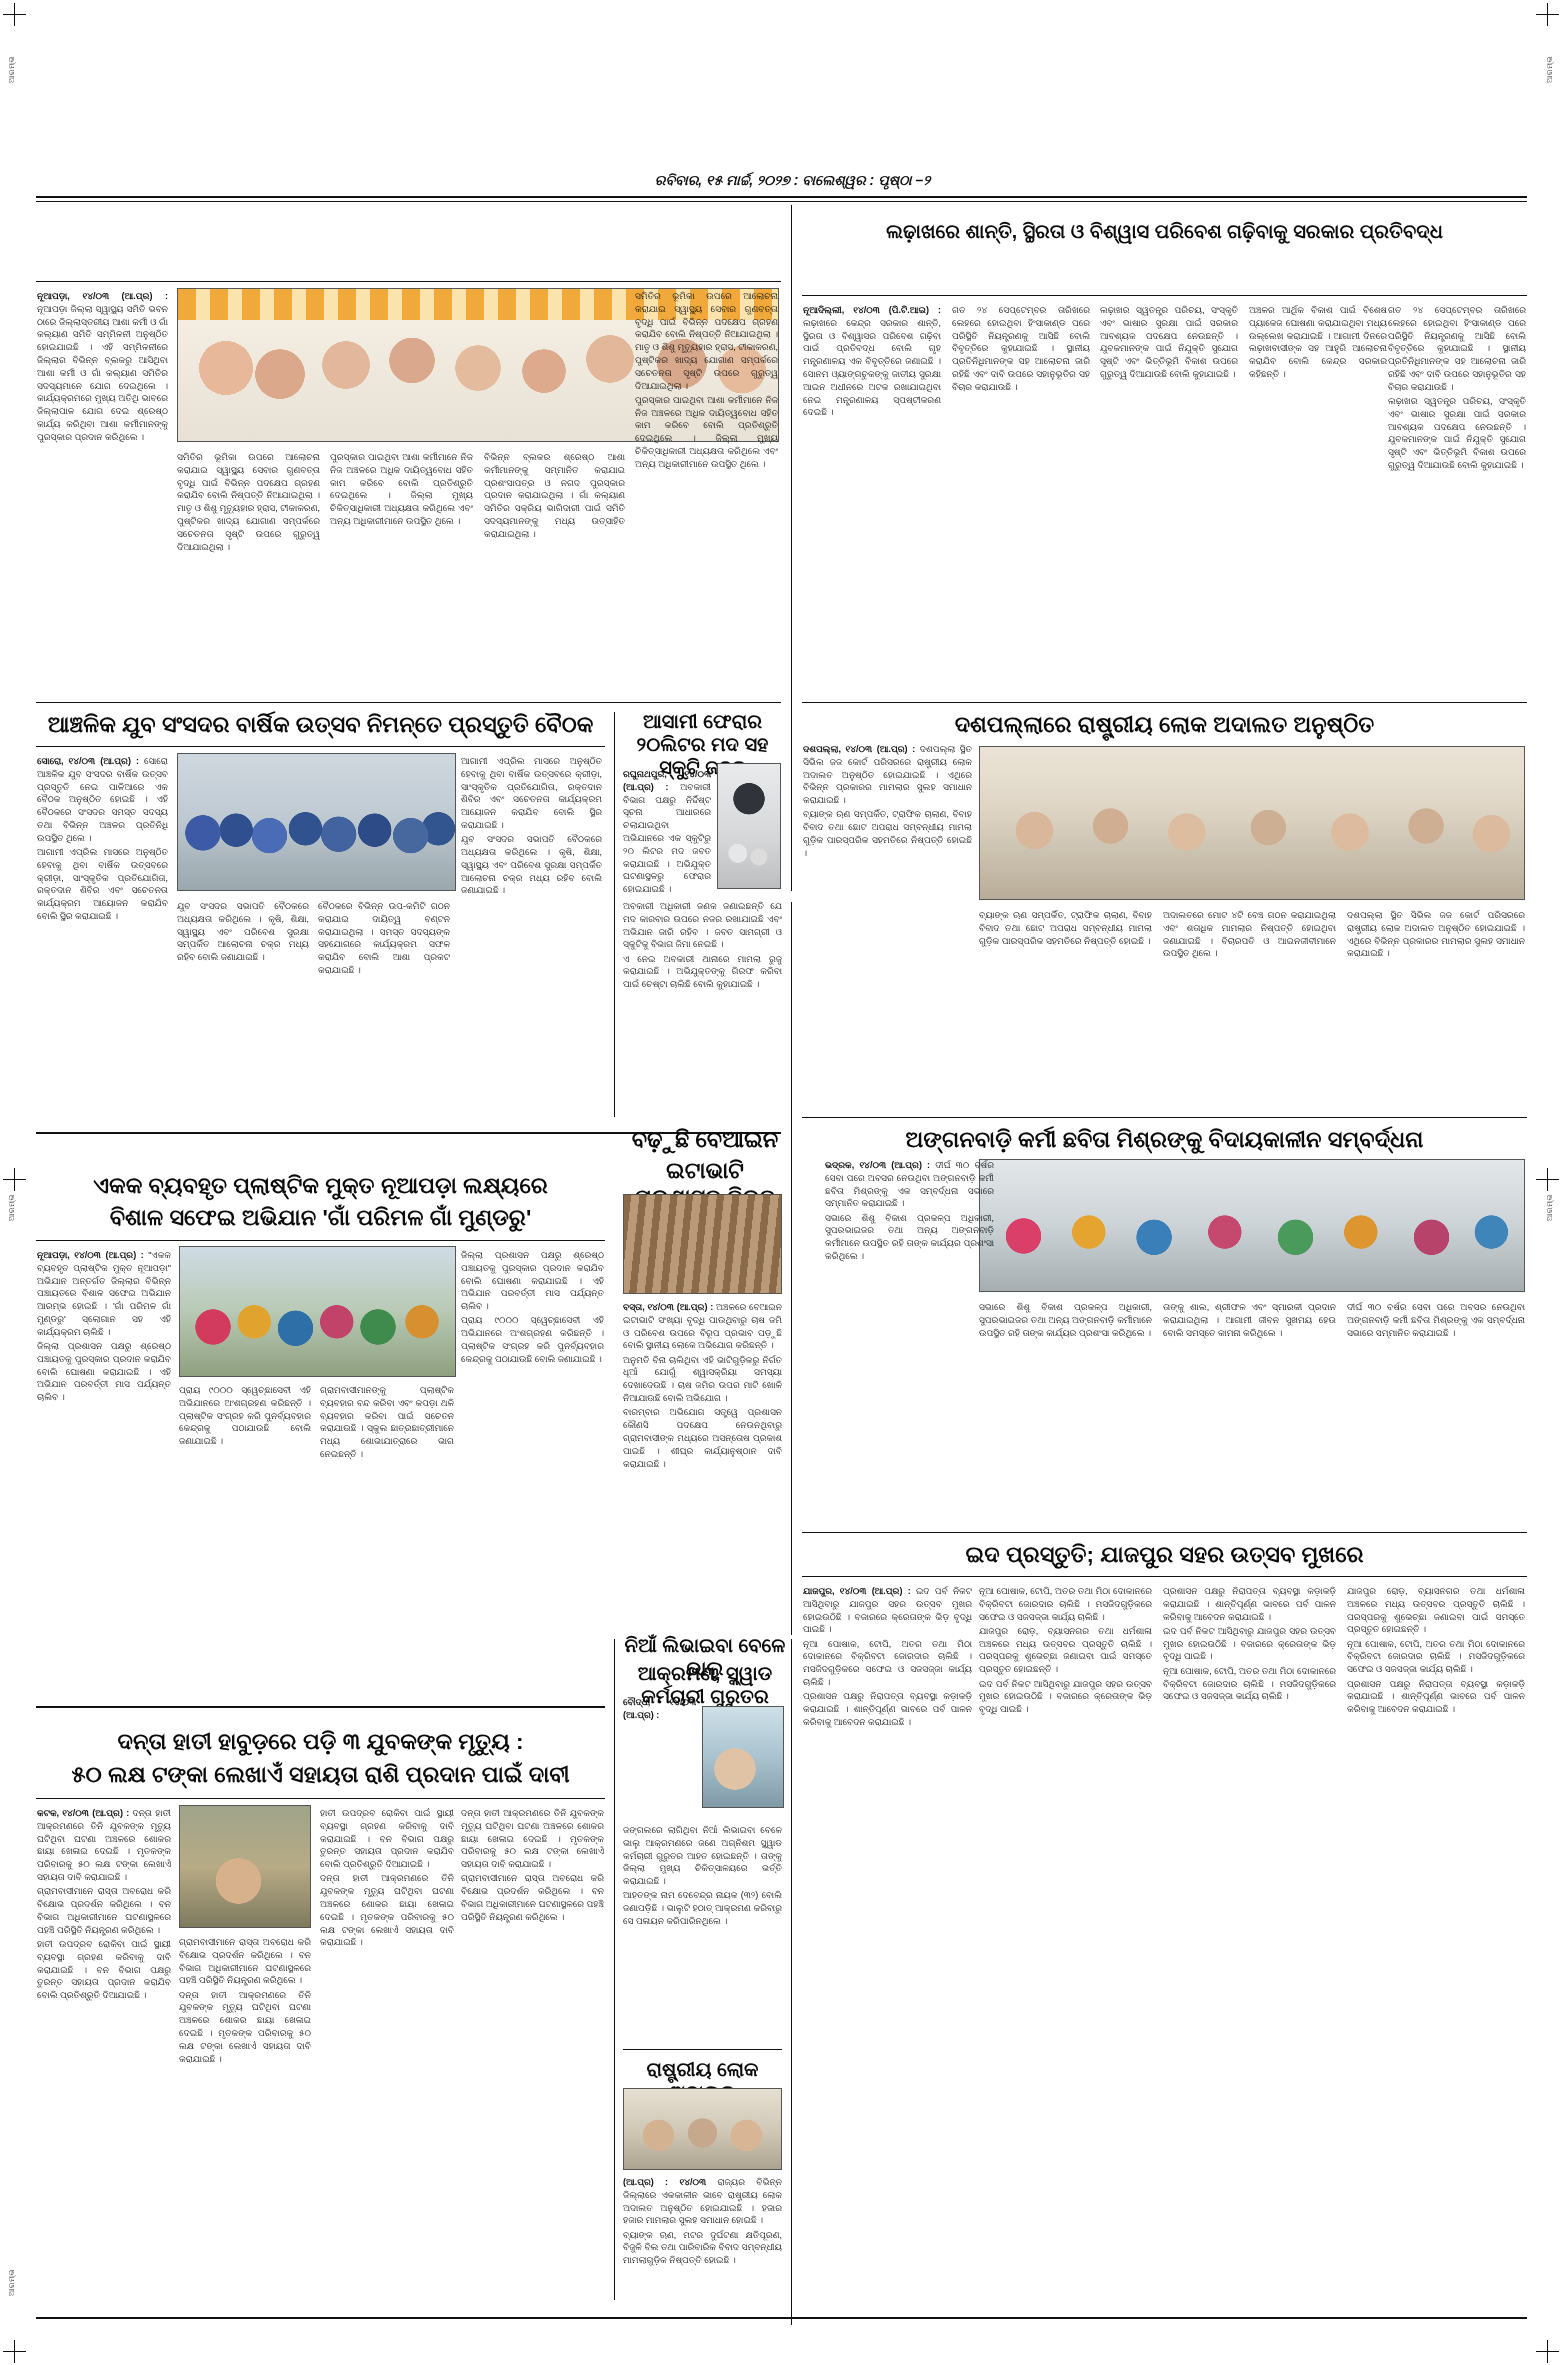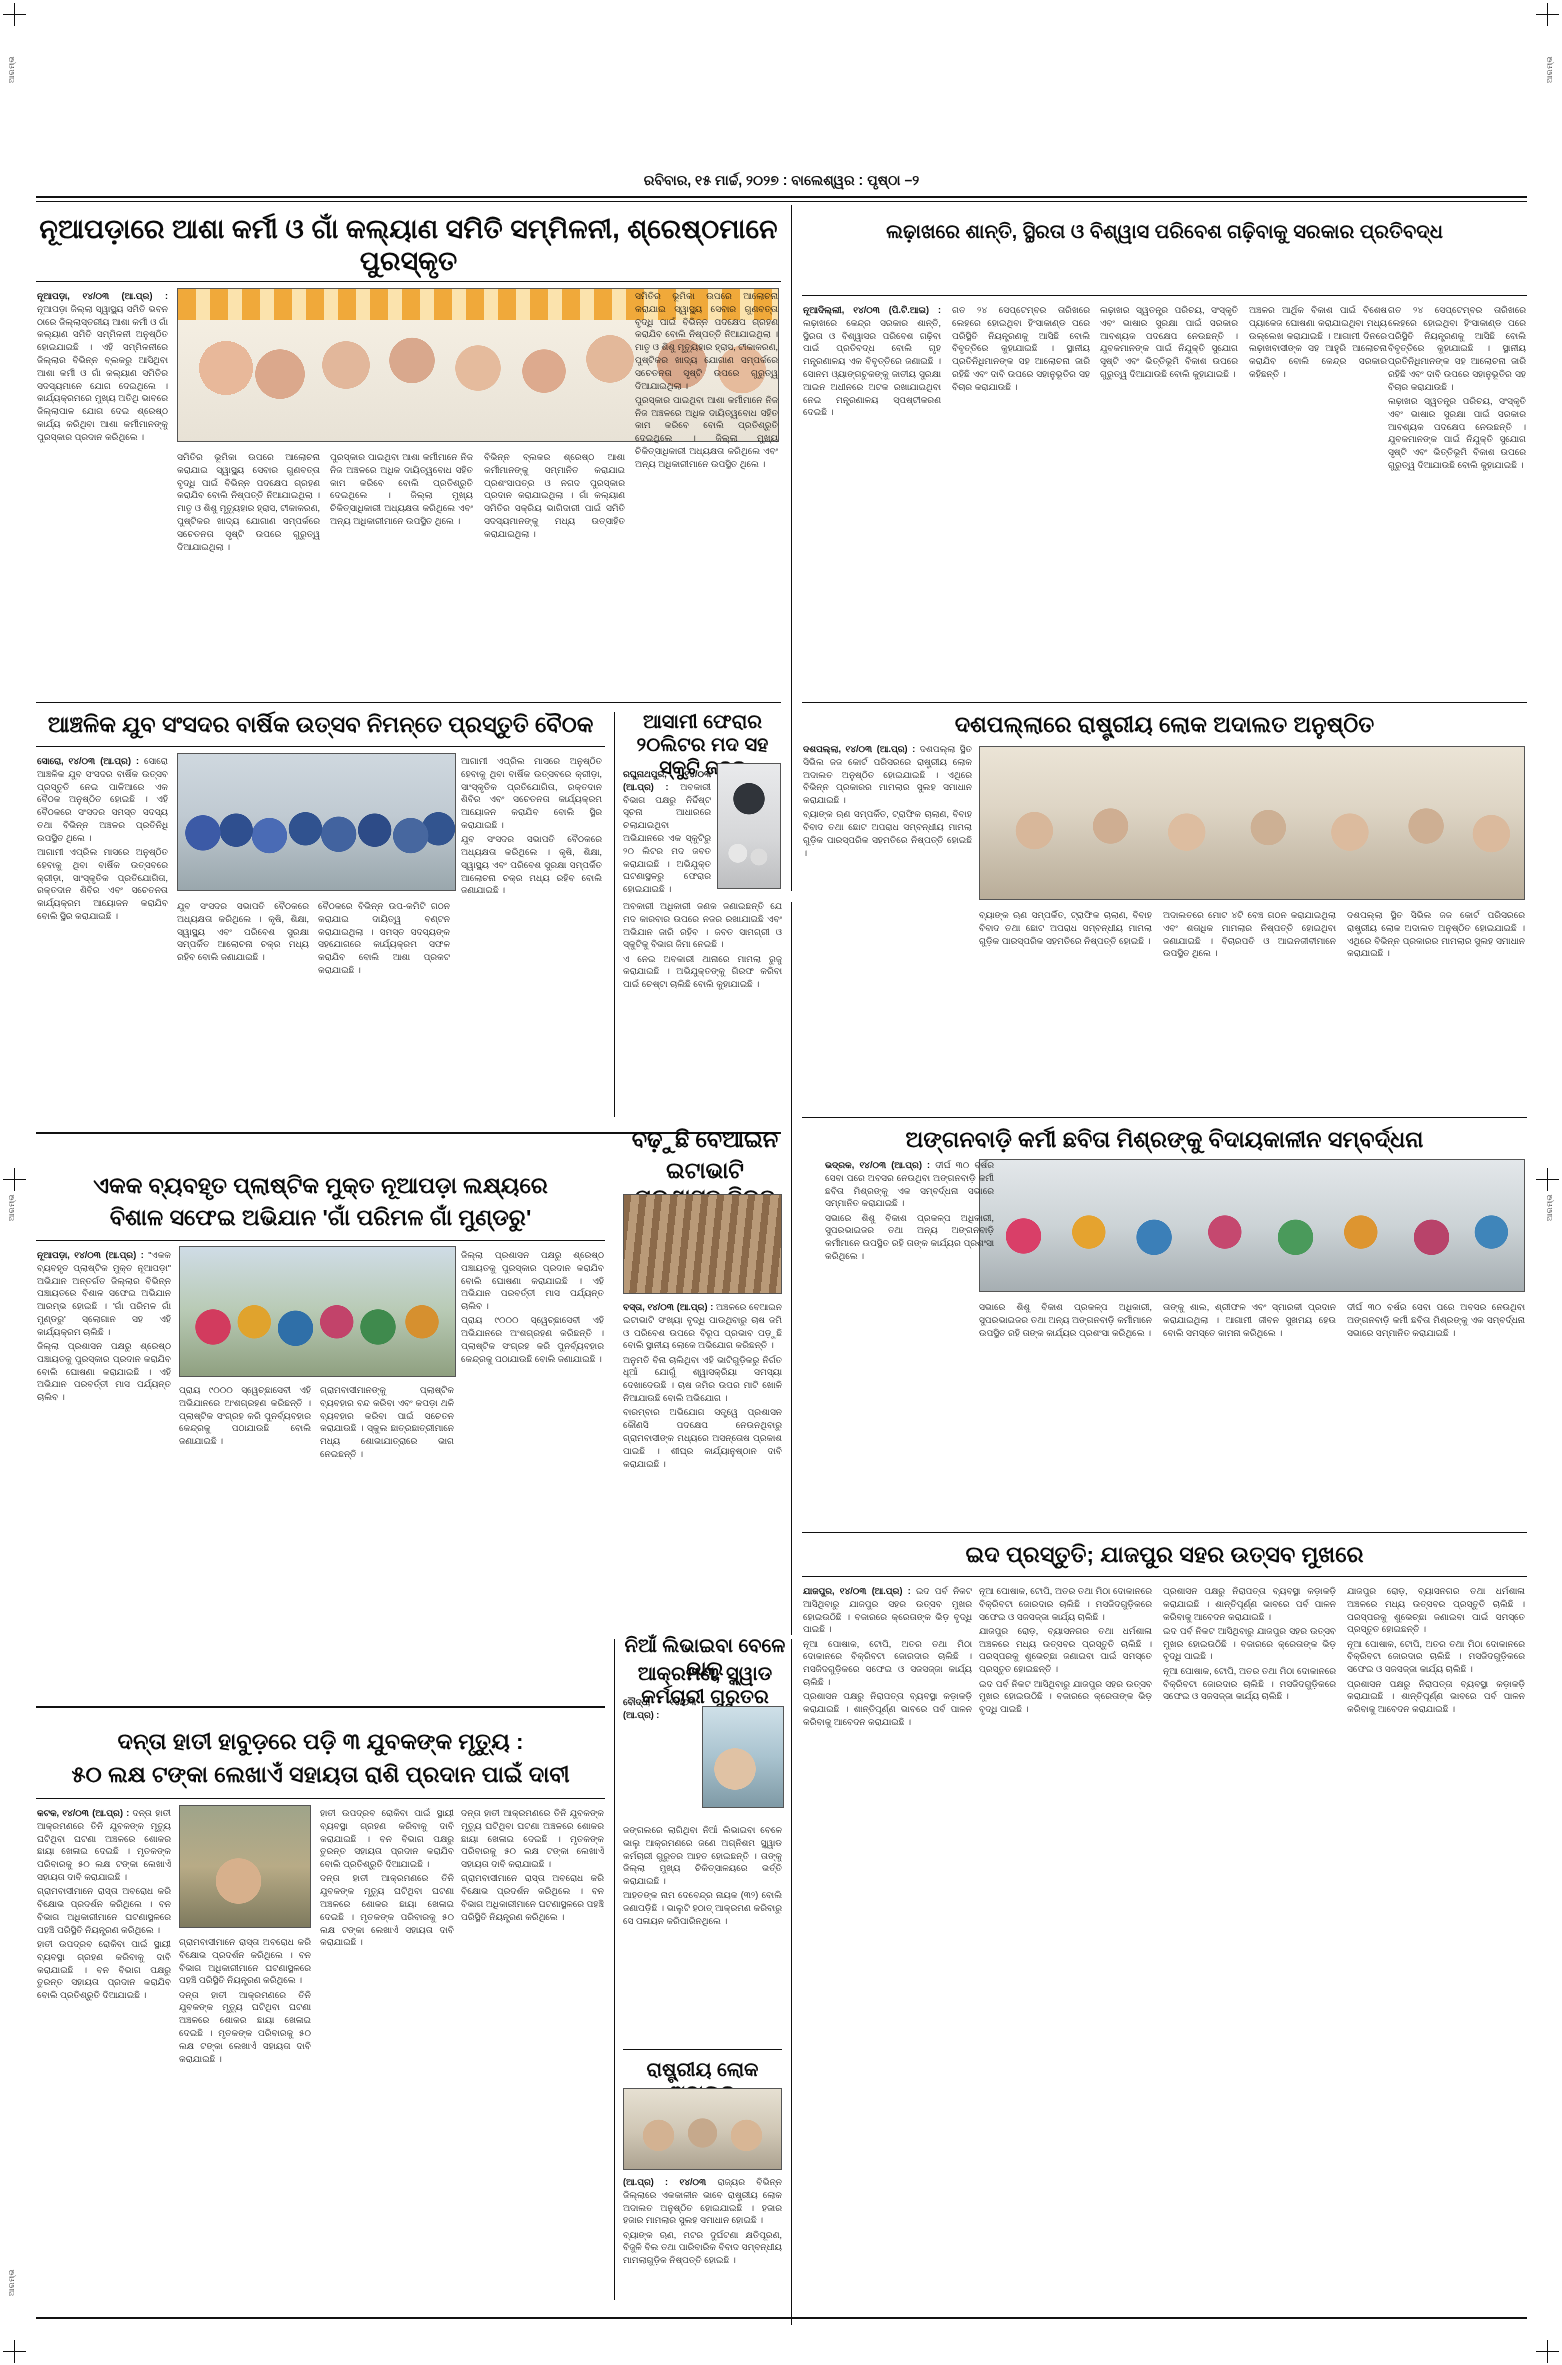--- a/index.html
+++ b/index.html
@@ -132,31 +132,30 @@
   <div class="crop-mark" style="left:3.1px; top:1168px;"></div>
   <div class="crop-mark" style="right:3.1px; top:1168px;"></div>
 
   <div class="side-label" style="left:7.2px; top:56px;">ଆରମ୍ଭ</div>
   <div class="side-label" style="right:7.2px; top:56px;">ଆରମ୍ଭ</div>
   <div class="side-label" style="left:7.2px; top:1194px;">ଆରମ୍ଭ</div>
   <div class="side-label" style="right:7.2px; top:1194px;">ଆରମ୍ଭ</div>
   <div class="side-label" style="left:7.2px; top:2269px;">ଆରମ୍ଭ</div>
 
 
-  <div style="position:absolute; left:36px; top:172px; width:1491px; text-align:center;
-              font-size:14px; font-weight:bold; color:#111;">ରବିବାର, ୧୫ ମାର୍ଚ୍ଚ, ୨୦୨୭ : ବାଲେଶ୍ୱର : ପୃଷ୍ଠା –୨</div>
+  <div style="position:absolute; left:47px; top:172px; width:1491px; text-align:center;
+              font-size:14px; font-weight:bold; color:#111;font-style:italic;">ରବିବାର, ୧୫ ମାର୍ଚ୍ଚ, ୨୦୨୭ : ବାଲେଶ୍ୱର : ପୃଷ୍ଠା –୨</div>
 
   <div class="hr-thick" style="left:36px; top:196px; width:1491px;"></div>
   <div class="hr-thin" style="left:36px; top:201px; width:1491px;"></div>
 
   <div class="vr-thin" style="left:791px; top:205px; height:686px;"></div>
   <div class="vr-thin" style="left:791px; top:902px; height:733px;"></div>
   <div class="vr-thin" style="left:791px; top:1639px; height:686px;"></div>
 
-  <div class="headline hl-xl" style="left:36px; top:214px; width:745px;">ନୂଆପଡ଼ାରେ ଆଶା କର୍ମୀ ଓ ଗାଁ କଲ୍ୟାଣ ସମିତି ସମ୍ମିଳନୀ, ଶ୍ରେଷ୍ଠମାନେ ପୁରସ୍କୃତ</div>
 
   <div class="hr-thin" style="left:36px; top:281px; width:745px;"></div>
 
   <div class="col" style="left:37px; top:290px; width:131px; height:405px;">
     <p><span class="dateline">ନୂଆପଡ଼ା, ୧୪/୦୩ (ଆ.ପ୍ର) :</span>
        <span>ନୂଆପଡ଼ା ଜିଲ୍ଲା ସ୍ୱାସ୍ଥ୍ୟ ସମିତି ଭବନ ଠାରେ ଜିଲ୍ଲାସ୍ତରୀୟ ଆଶା କର୍ମୀ ଓ ଗାଁ କଲ୍ୟାଣ ସମିତି ସମ୍ମିଳନୀ ଅନୁଷ୍ଠିତ ହୋଇଯାଇଛି । ଏହି ସମ୍ମିଳନୀରେ ଜିଲ୍ଲାର ବିଭିନ୍ନ ବ୍ଲକରୁ ଆସିଥିବା ଆଶା କର୍ମୀ ଓ ଗାଁ କଲ୍ୟାଣ ସମିତିର ସଦସ୍ୟମାନେ ଯୋଗ ଦେଇଥିଲେ । କାର୍ଯ୍ୟକ୍ରମରେ ମୁଖ୍ୟ ଅତିଥି ଭାବରେ ଜିଲ୍ଲାପାଳ ଯୋଗ ଦେଇ ଶ୍ରେଷ୍ଠ କାର୍ଯ୍ୟ କରିଥିବା ଆଶା କର୍ମୀମାନଙ୍କୁ ପୁରସ୍କାର ପ୍ରଦାନ କରିଥିଲେ ।</span></p>
   </div>
 
   <div class="photo-box" style="left:177px; top:288px; width:602px; height:154px;">
     <div style="width:100%;height:100%;

